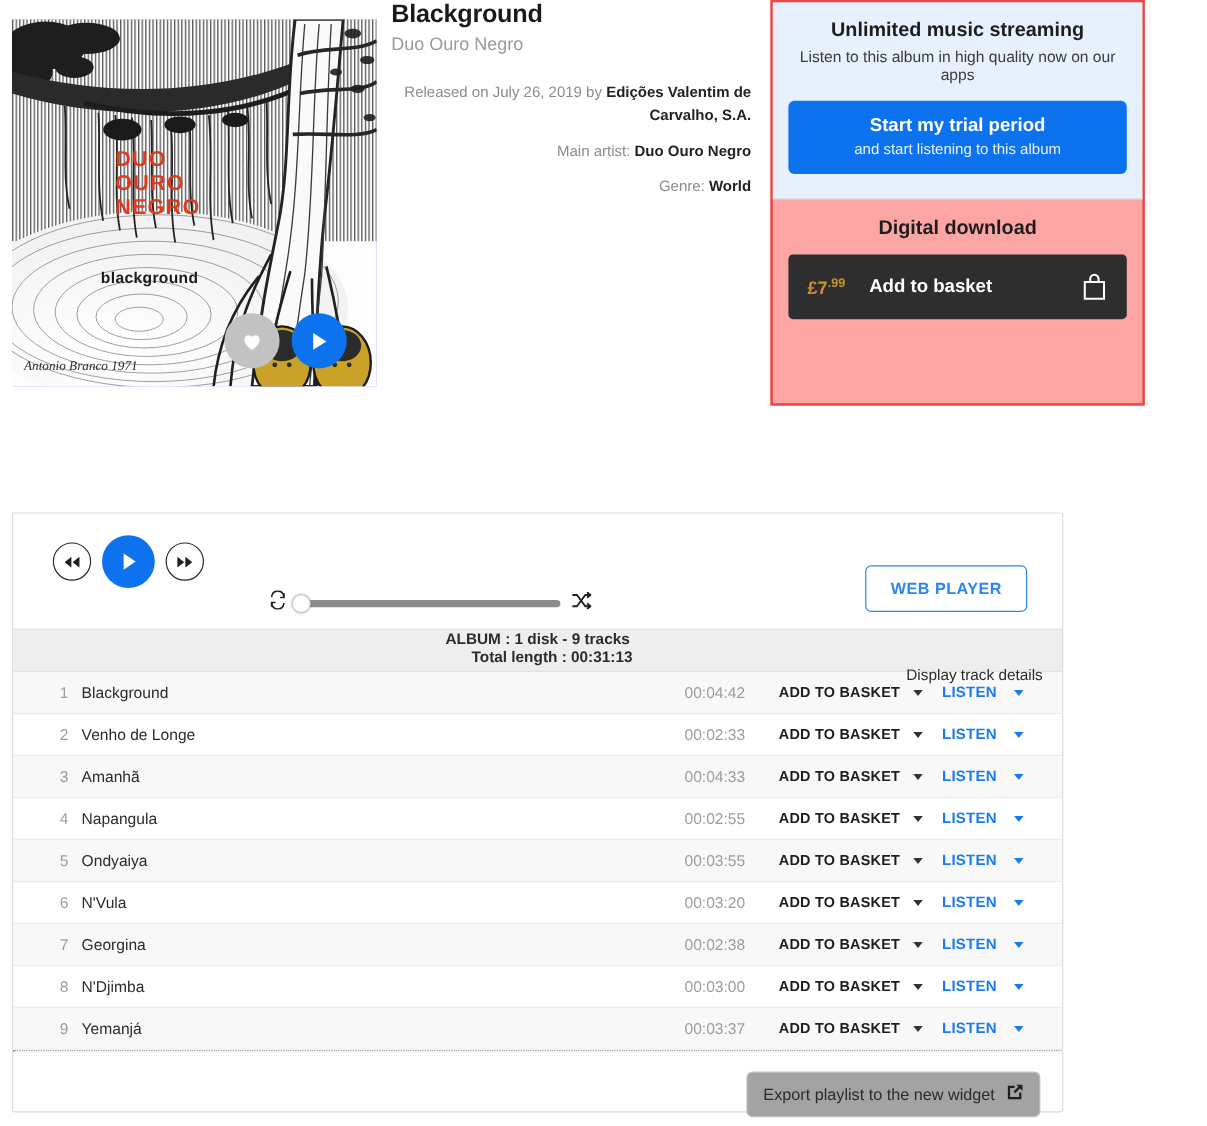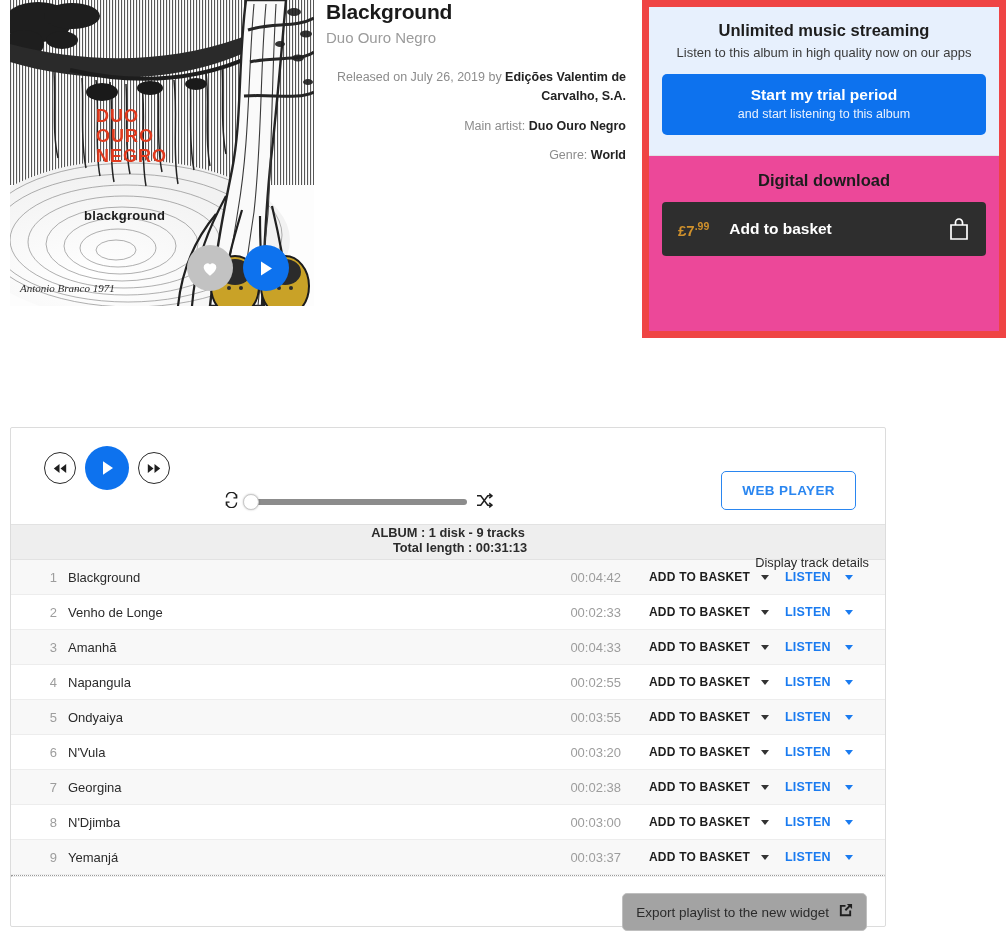--- a/index.html
+++ b/index.html
@@ -8,21 +8,21 @@
     background: #ffffff;
     font-family: "Liberation Sans", sans-serif;
     color: #222;
   }
   body { width: 1006px; height: 938px; position: relative; overflow: hidden; }
 
   
   .top { position: relative; width: 1006px; height: 345px; }
 
   .cover-wrap {
-    position: absolute; left: 10px; top: 0;
+    position: absolute; left: 10px; top: 16px;
     width: 304px; height: 306px;
     overflow: hidden;
     background: #c4b5fd;
   }
   .cover-art { position: absolute; inset: 0; }
   .cover-art svg { display: block; width: 100%; height: 100%; }
 
   .cover-actions {
     position: absolute; left: 177px; top: 245px;
     display: flex; gap: 10px; align-items: center;
@@ -47,23 +47,23 @@
   .meta-line {
     font-size: 12.5px; color: #8c8c8c; line-height: 1.5;
     margin-bottom: 11px;
     text-align: right;
   }
   .meta-line b { color: #232323; font-weight: bold; }
 
   
   .buy-panel {
     position: absolute; left: 642px; top: 0;
-    width: 364px; height: 338px;
-    border: 7px solid #ef4444;
-    background: #ec4899;
+    width: 312px; height: 338px;
+    border: 2px solid #ef4444;
+    background: #fca5a5;
   }
   .stream-box {
     background: #e7f0fd;
     padding: 14px 13px 20px 13px;
     border-bottom: 1px solid #dfe2e5;
   }
   .buy-h {
     text-align: center; font-size: 16.5px; font-weight: bold;
     color: #1d1d1d; margin: 0 0 5px 0;
   }

